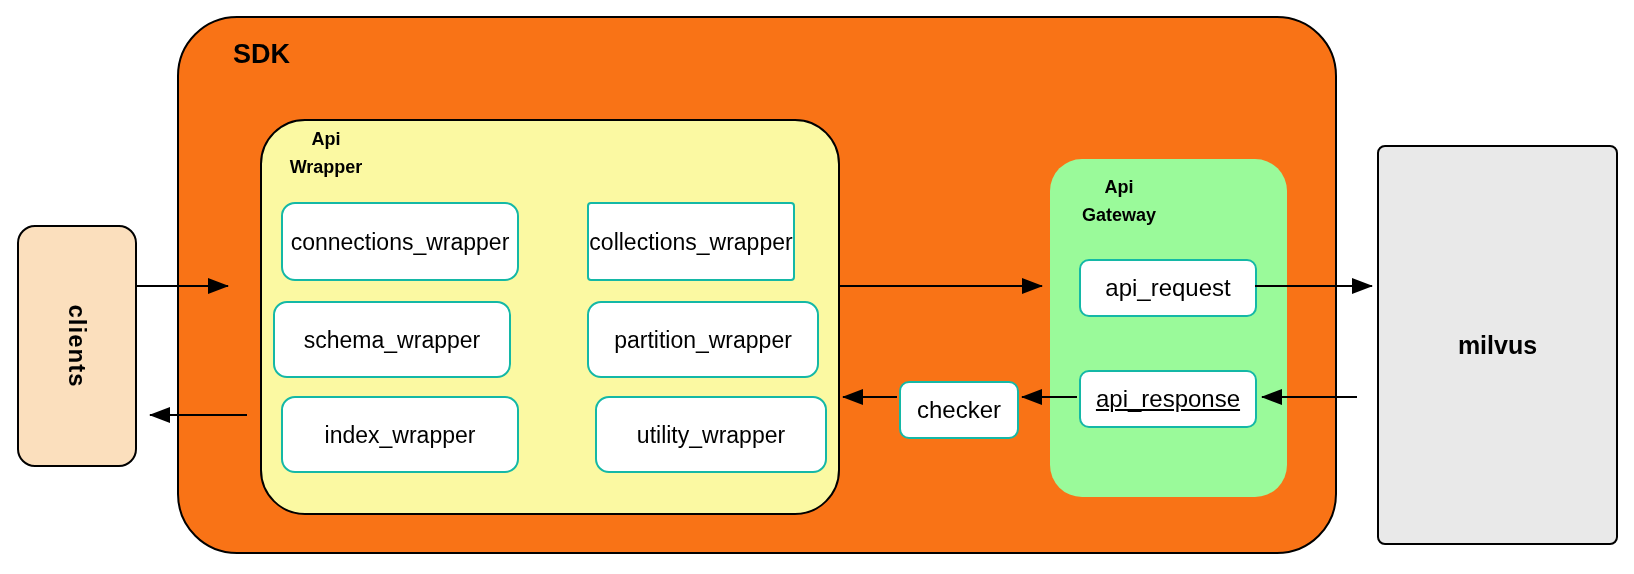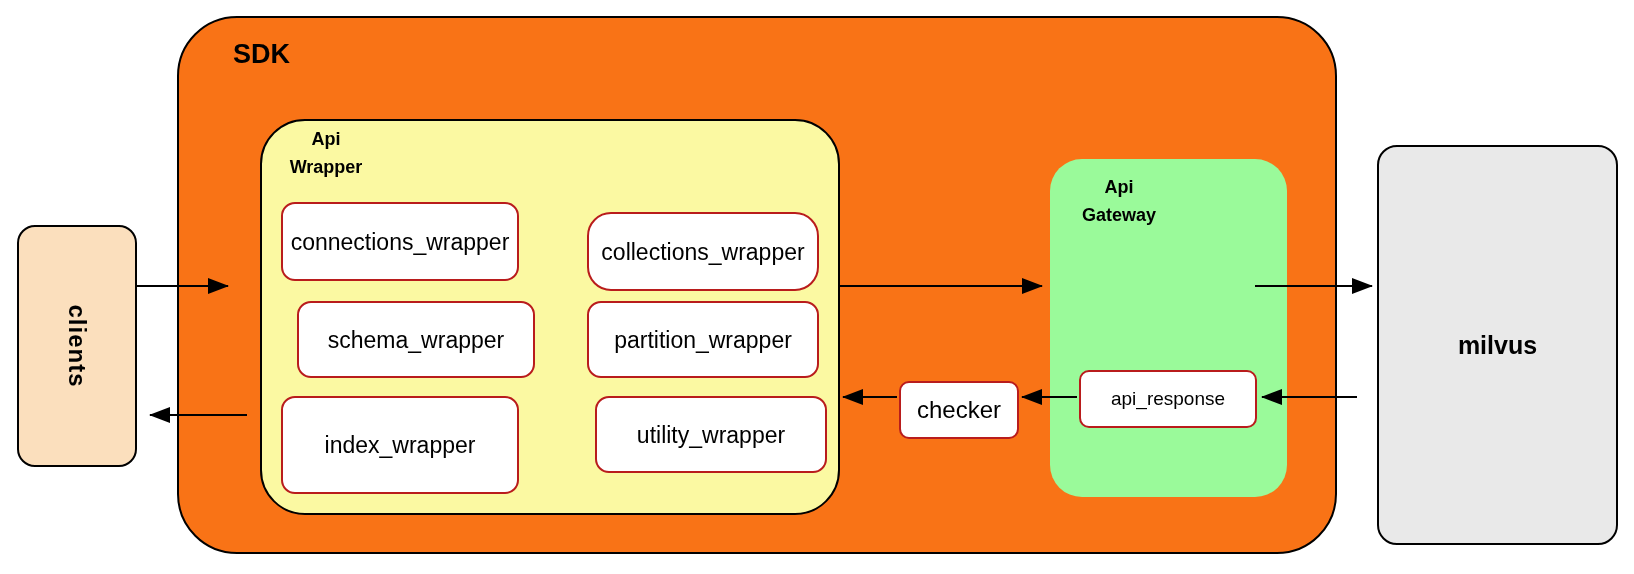--- a/index.html
+++ b/index.html
@@ -6,21 +6,21 @@
   .canvas{
     position:relative;width:1634px;height:574px;background:#ffffff;overflow:hidden;
     font-family:"Liberation Sans","DejaVu Sans",sans-serif;color:#000;
   }
   .abs{position:absolute;box-sizing:border-box;}
   .container{border:2px solid #000;}
   .noborder{border:none;}
   .title{font-weight:bold;font-size:18px;line-height:28px;white-space:pre-line;}
   .center{text-align:center;}
   .box{
-    border:2px solid #b91c1c;background:#fff;display:flex;align-items:center;justify-content:center;
+    border:2px solid #14b8a6;background:#fff;display:flex;align-items:center;justify-content:center;
     font-size:23px;line-height:26px;text-align:center;
   }
   .bignode{
     border:2px solid #000;display:flex;align-items:center;justify-content:center;
     font-weight:bold;font-size:25px;
   }
   .vtext{transform:rotate(90deg);font-weight:bold;font-size:24px;letter-spacing:1px;}
   #arrows-svg{position:absolute;left:0;top:0;pointer-events:none;}
 </style>
 </head>
@@ -34,40 +34,41 @@
 
   <div class="abs container" style="left: 177px; top: 16px; width: 1160px; height: 538px; border-radius: 60px; background: #f97316;">
 
     <div class="abs title" style="left:54px;top:22px;font-size:27px;">SDK</div>
 
     <div class="abs container" style="left: 81px; top: 101px; width: 580px; height: 396px; border-radius: 45px; background: rgb(251, 249, 162);">
       <div class="abs title center" style="left:8px;top:4px;width:112px;">Api
 Wrapper</div>
 
       <div class="abs box" style="left:19px;top:81px;width:238px;height:79px;border-radius:14px;">connections_wrapper</div>
-      <div class="abs box" style="left:325px;top:81px;width:232px;height:79px;border-radius:24px;margin-top:10px;">collections_wrapper</div>
+      <div class="abs box" style="left:325px;top:81px;width:208px;height:79px;border-radius:4px;">collections_wrapper</div>
 
-      <div class="abs box" style="left:35px;top:180px;width:238px;height:77px;border-radius:14px;">schema_wrapper</div>
+      <div class="abs box" style="left:11px;top:180px;width:238px;height:77px;border-radius:14px;">schema_wrapper</div>
       <div class="abs box" style="left:325px;top:180px;width:232px;height:77px;border-radius:14px;">partition_wrapper</div>
 
-      <div class="abs box" style="left:19px;top:275px;width:238px;height:98px;border-radius:14px;">index_wrapper</div>
+      <div class="abs box" style="left:19px;top:275px;width:238px;height:77px;border-radius:14px;">index_wrapper</div>
       <div class="abs box" style="left:333px;top:275px;width:232px;height:77px;border-radius:14px;">utility_wrapper</div>
     </div>
 
     <div class="abs box" style="left:720px;top:351px;width:120px;height:58px;border-radius:10px;font-size:24px;margin-top:12px;">checker</div>
 
     <div class="abs noborder" style="position: absolute; left: 871px; top: 141px; width: 237px; height: 338px; border-radius: 32px; box-sizing: border-box; background: rgb(154, 250, 154);">
       <div class="abs title center" style="left:9px;top:14px;width:120px;">Api
 Gateway</div>
 
-      <div class="abs box" style="left:29px;top:211px;width:178px;height:58px;border-radius:10px;font-size:19px;">api_response</div>
+      <div class="abs box" style="left:29px;top:100px;width:178px;height:58px;border-radius:10px;font-size:24px;">api_request</div>
+      <div class="abs box" style="left:29px;top:211px;width:178px;height:58px;border-radius:10px;font-size:24px;text-decoration:underline;">api_response</div>
     </div>
   </div>
 
-  <div class="abs bignode" style="left: 1377px; top: 145px; width: 241px; height: 400px; border-radius: 20px; background: rgb(233, 233, 233);">milvus</div>
+  <div class="abs bignode" style="left: 1377px; top: 145px; width: 241px; height: 400px; border-radius: 8px; background: rgb(233, 233, 233);">milvus</div>
 
   <svg id="arrows-svg" width="1634" height="574" viewBox="0 0 1634 574">
     <defs>
       <marker id="ah" markerUnits="userSpaceOnUse" markerWidth="22" markerHeight="18" refX="20" refY="8" orient="auto">
         <path d="M0,0 L21,8 L0,16 Z" fill="#000"></path>
       </marker>
     </defs>
     <g id="arrow-lines">
         <line x1="137" y1="286" x2="228" y2="286" stroke="#000000" stroke-width="2" marker-end="url(#ah)"></line>
         <line x1="838" y1="286" x2="1042" y2="286" stroke="#000000" stroke-width="2" marker-end="url(#ah)"></line>

